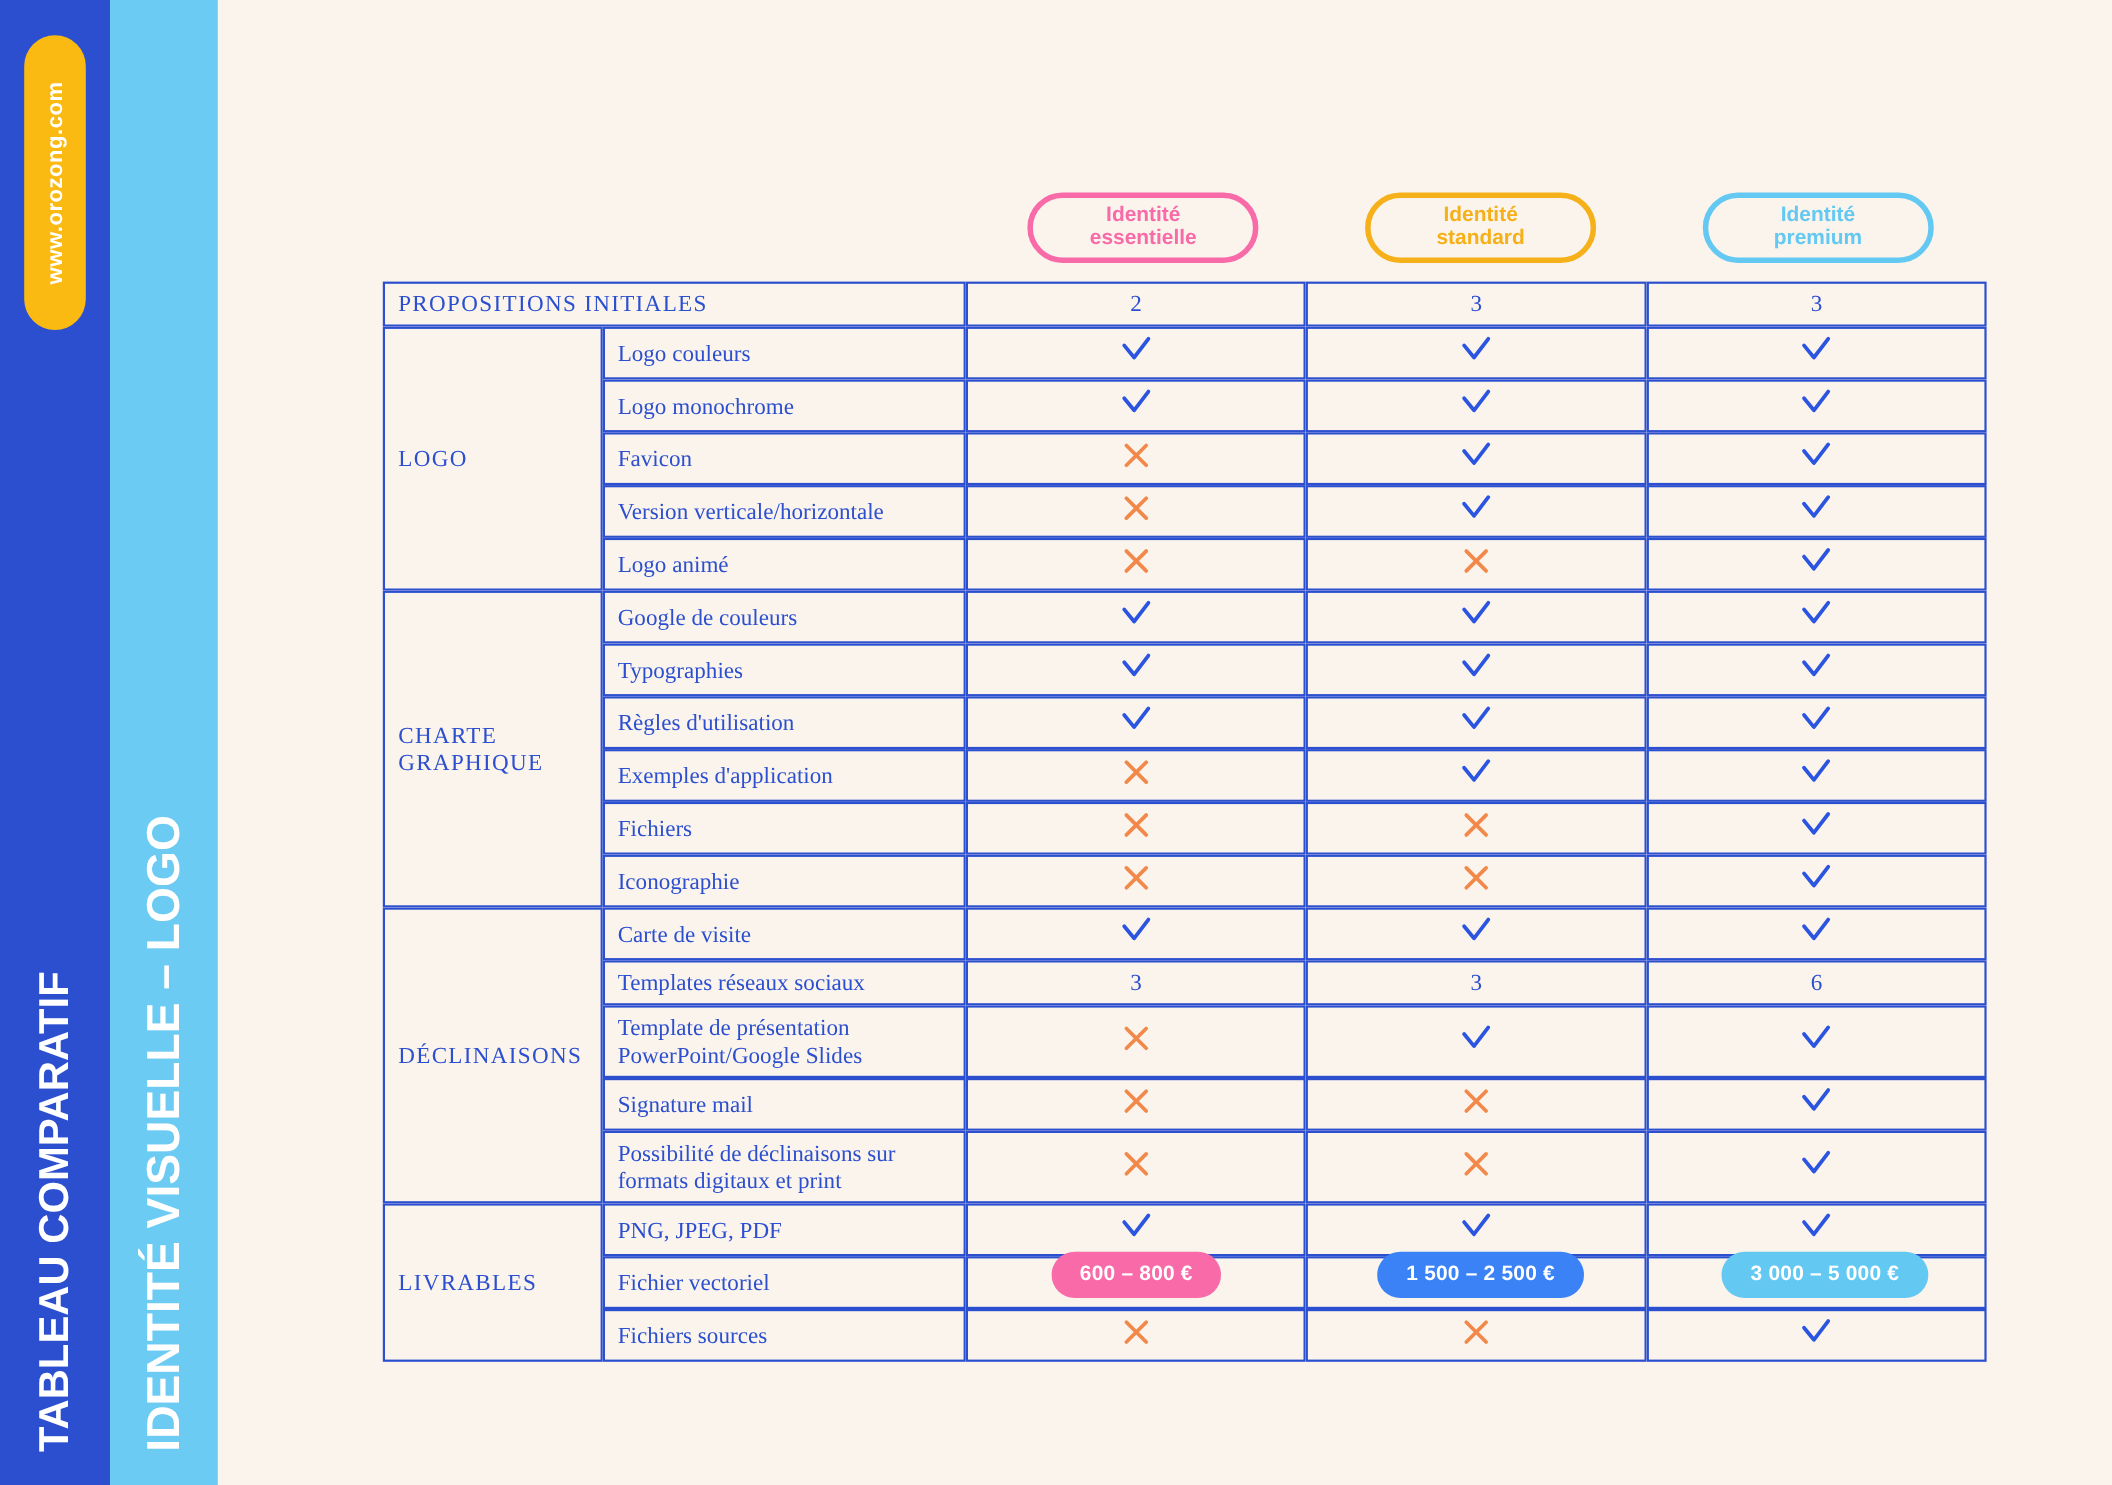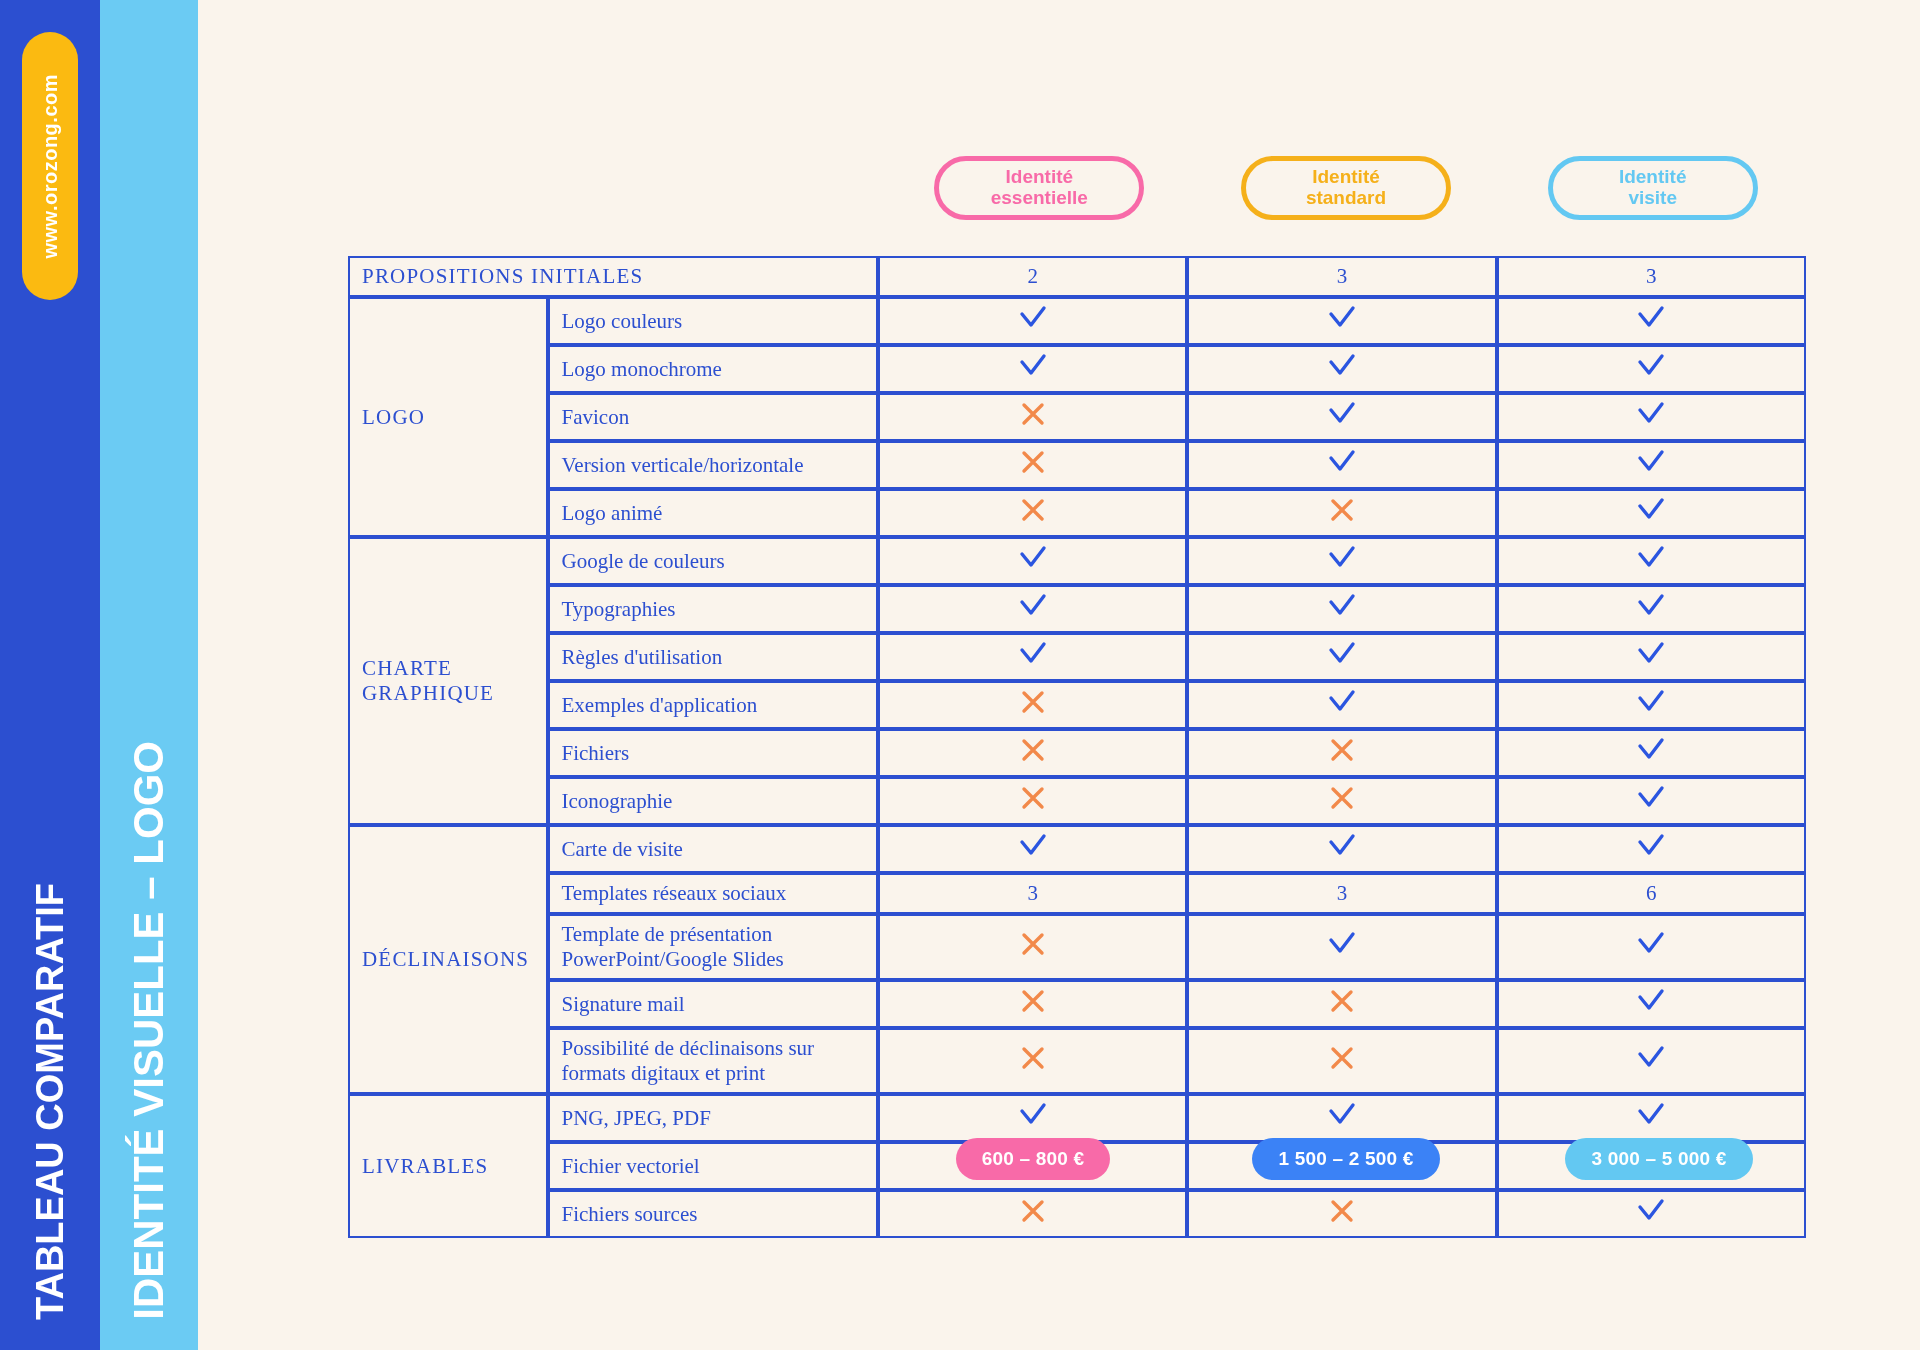--- a/index.html
+++ b/index.html
@@ -86,21 +86,21 @@
     color: #FFFFFF;
     font-weight: bold;
     font-size: 42px;
     white-space: nowrap;
     line-height: 1;
   }
 
   
   .plans {
     position: absolute;
-    left: 886px; top: 156px;
+    left: 886px; top: 175px;
     width: 920px; height: 64px;
     display: flex;
   }
   .plan-pill {
     width: 210px;
     height: 64px;
     border-radius: 32px;
     border: 5px solid #000;
     display: flex;
     flex-direction: column;
@@ -223,21 +223,21 @@
       </div>
       <div class="plan-slot">
         <div class="plan-pill standard">
           <div>Identité</div>
           <div>standard</div>
         </div>
       </div>
       <div class="plan-slot">
         <div class="plan-pill premium">
           <div>Identité</div>
-          <div>visite</div>
+          <div>premium</div>
         </div>
       </div>
     </div>
 
   <div class="table-wrap">
     <table class="cmp">
       <colgroup>
         <col class="col-group">
           <col class="col-item">
         <col class="col-plan">

